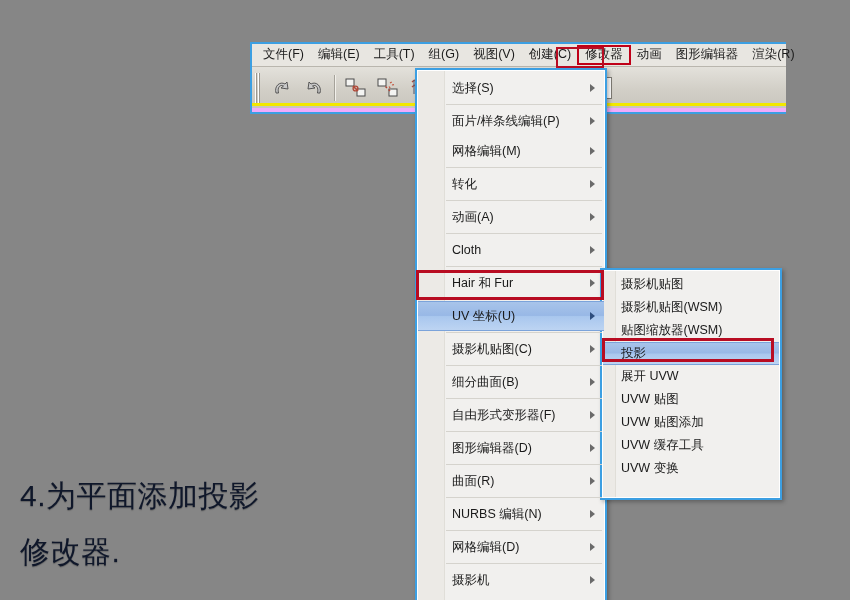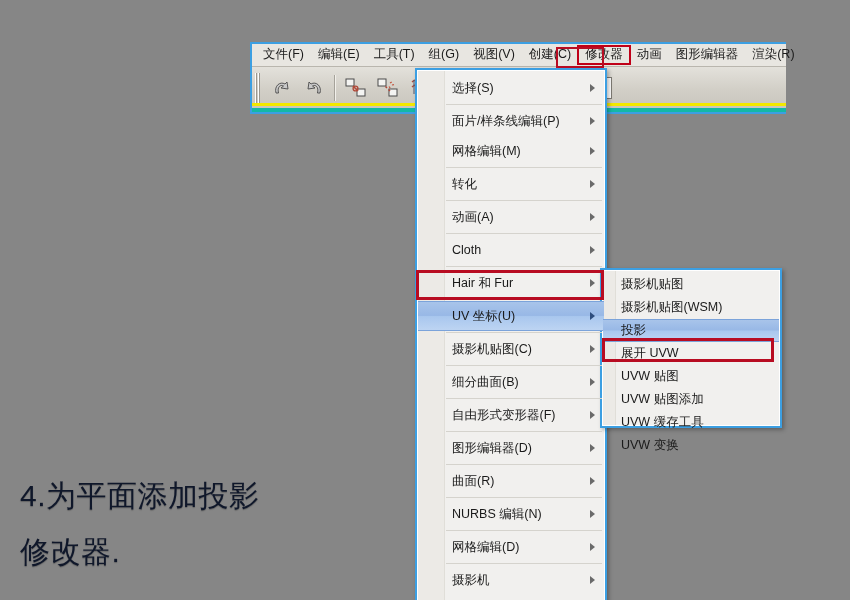--- a/index.html
+++ b/index.html
@@ -19,21 +19,21 @@
 
   
   #max-window {
     position: absolute;
     left: 250px;
     top: 42px;
     width: 536px;
     height: 72px;
     border: 2px solid #3c9fe2;
     border-right: none;
-    background: #14b8a6;
+    background: #f0abfc;
     box-sizing: border-box;
   }
 
   #menubar {
     position: relative;
     height: 23px;
     background: #e8e6e1;
     border-bottom: 1px solid #b9b6ae;
     display: flex;
     align-items: center;
@@ -384,29 +384,32 @@
             <span class="arrow"></span>
           </div>
         </div>
     </div>
   </div>
 
   <div class="redbox" style="left:416px; top:270px; width:188px; height:30px;"></div>
 
   <div class="redbox" style="left:556px; top:47px; width:48px; height:21px; border-width:2px;"></div>
 
-  <div class="dropdown" id="submenu" style="left:600px; top:268px; width:182px; height:160px;">
+  <div class="dropdown" id="submenu" style="left:600px; top:268px; width:182px; height:232px;">
     <div class="dd-inner">
       <div class="gutter"></div>
       <div id="submenu-list">
           <div class="dd-item">
             <span>摄影机贴图</span>
           </div>
           <div class="dd-item">
             <span>摄影机贴图(WSM)</span>
+          </div>
+          <div class="dd-item">
+            <span>贴图缩放器(WSM)</span>
           </div>
           <div class="dd-item hl">
             <span>投影</span>
           </div>
           <div class="dd-item">
             <span>展开 UVW</span>
           </div>
           <div class="dd-item">
             <span>UVW 贴图</span>
           </div>

